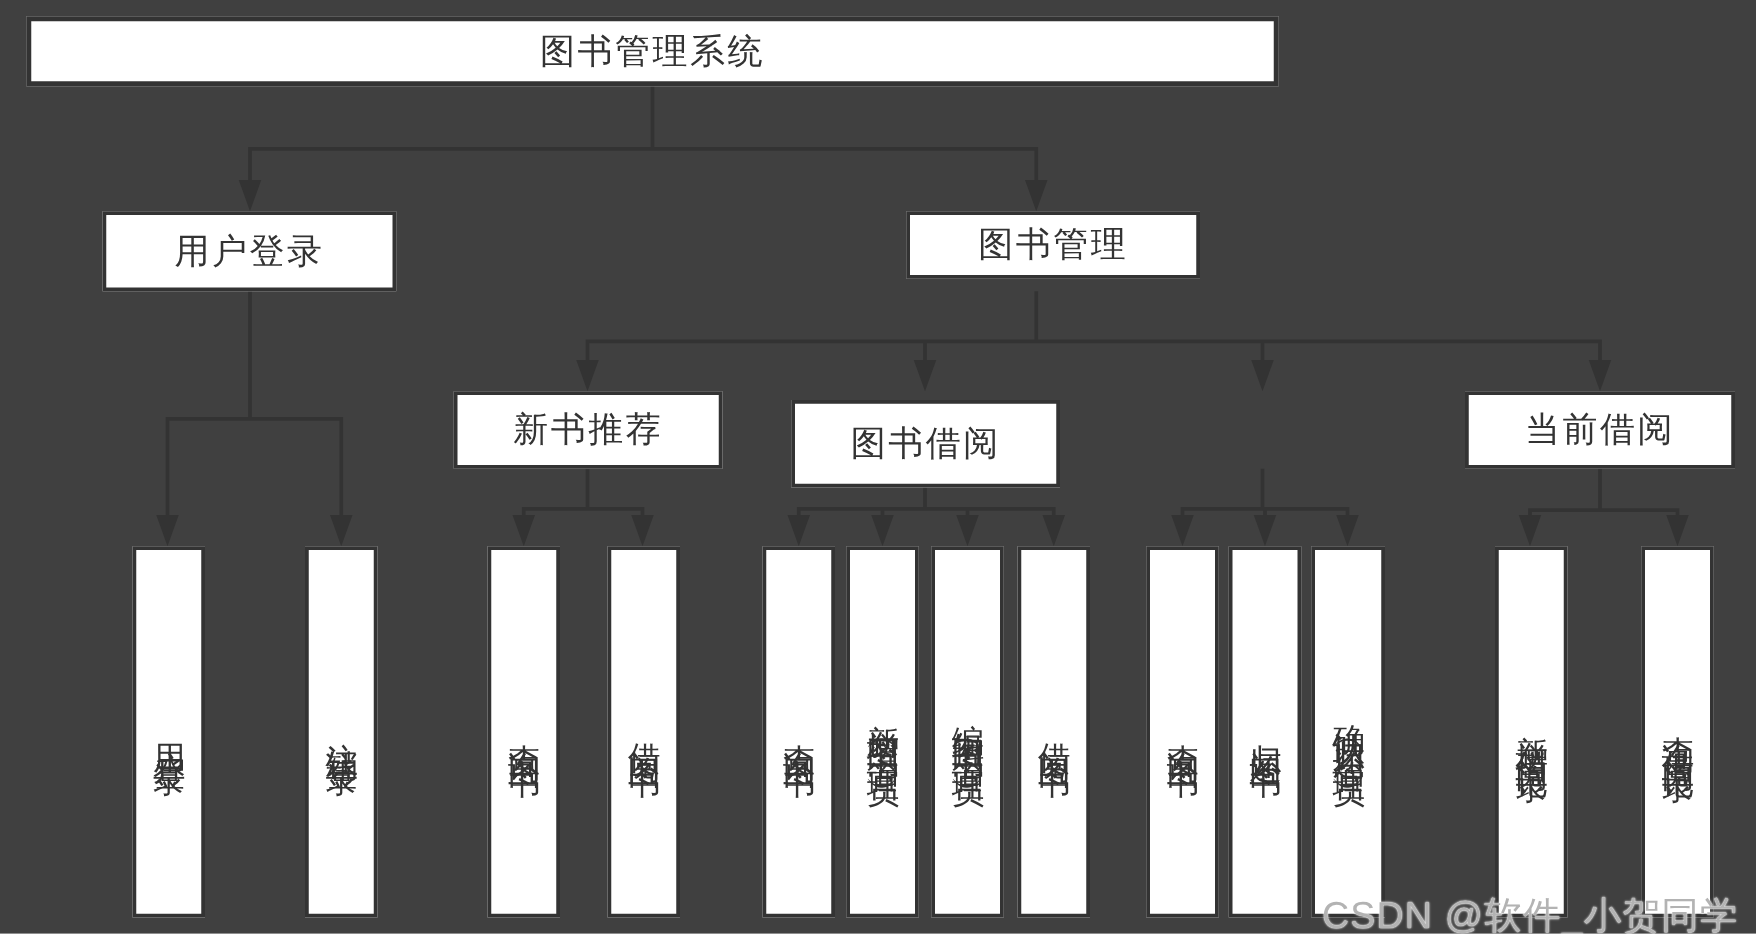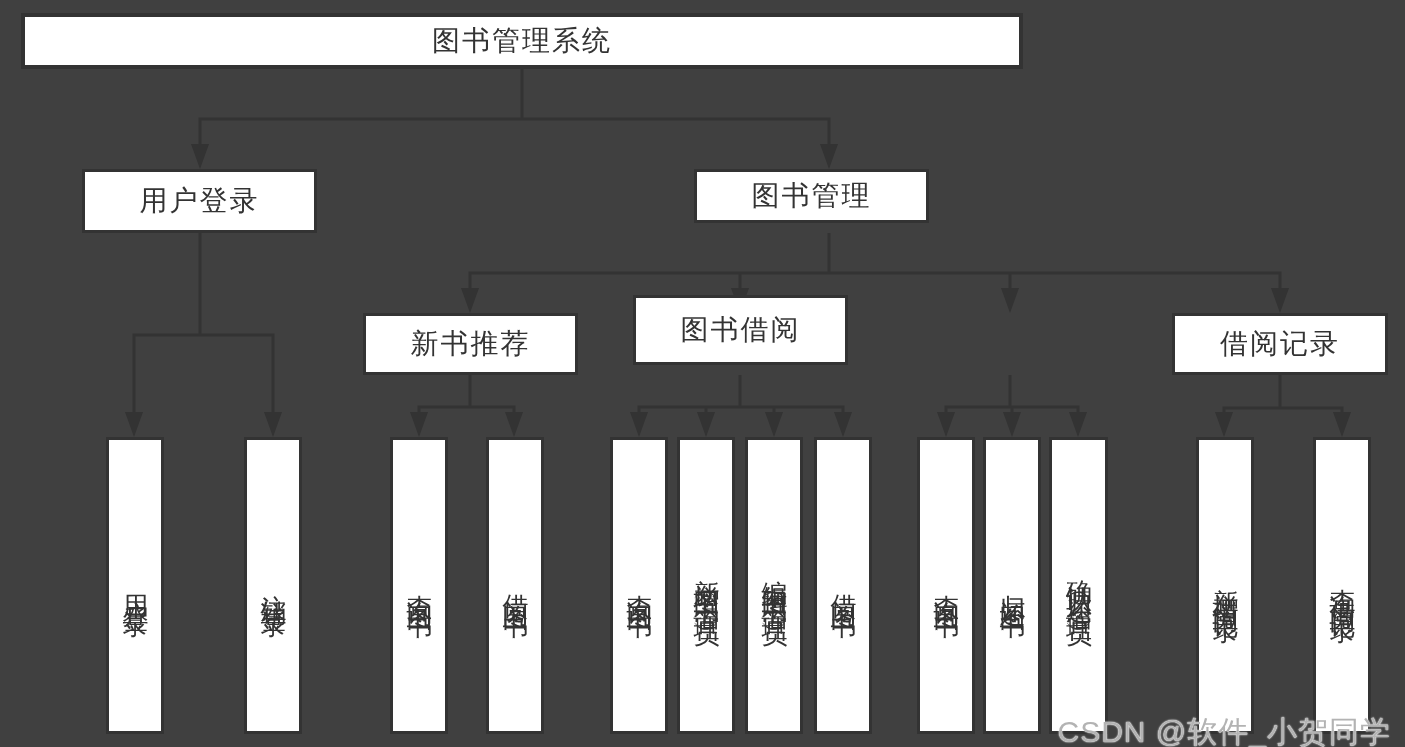--- a/index.html
+++ b/index.html
@@ -51,25 +51,25 @@
       M125 412 H143 L134 437 Z  M264 412 H282 L273 437 Z
       M410 412 H428 L419 437 Z  M505 412 H523 L514 437 Z
       M630 412 H648 L639 437 Z  M697 412 H715 L706 437 Z  M765 412 H783 L774 437 Z  M834 412 H852 L843 437 Z
       M937 412 H955 L946 437 Z  M1003 412 H1021 L1012 437 Z  M1069 412 H1087 L1078 437 Z
       M1215 412 H1233 L1224 437 Z  M1333 412 H1351 L1342 437 Z"></path>
   </svg>
 
   <div class="node root-node" style="left:21px;top:13px;width:1002px;height:56px;">图书管理系统</div>
 
   <div class="node h-node" style="left:82px;top:169px;width:235px;height:64px;">用户登录</div>
-  <div class="node h-node" style="left:694px;top:169px;width:235px;height:54px;">图书管理</div>
+  <div class="node h-node" style="left:725px;top:169px;width:235px;height:54px;">图书管理</div>
 
   <div class="node h-node" style="left:363px;top:313px;width:215px;height:62px;">新书推荐</div>
-  <div class="node h-node" style="left:633px;top:295px;width:215px;height:70px;">图书借阅</div>
-  <div class="node h-node" style="left:1172px;top:313px;width:216px;height:62px;">借阅记录</div>
+  <div class="node h-node" style="left:633px;top:320px;width:215px;height:70px;">图书借阅</div>
+  <div class="node h-node" style="left:1172px;top:313px;width:216px;height:62px;">当前借阅</div>
 
   <div class="node v-node" style="left:106px;top:437px;width:58px;height:297px;">用户登录</div>
   <div class="node v-node" style="left:244px;top:437px;width:58px;height:297px;">注销登录</div>
 
   <div class="node v-node" style="left:390px;top:437px;width:58px;height:297px;">查询图书</div>
   <div class="node v-node" style="left:486px;top:437px;width:58px;height:297px;">借阅图书</div>
 
   <div class="node v-node" style="left:610px;top:437px;width:58px;height:297px;">查询图书</div>
   <div class="node v-node" style="left:677px;top:437px;width:58px;height:297px;">新增图书（管理员）</div>
   <div class="node v-node" style="left:745px;top:437px;width:58px;height:297px;">编辑图书（管理员）</div>

